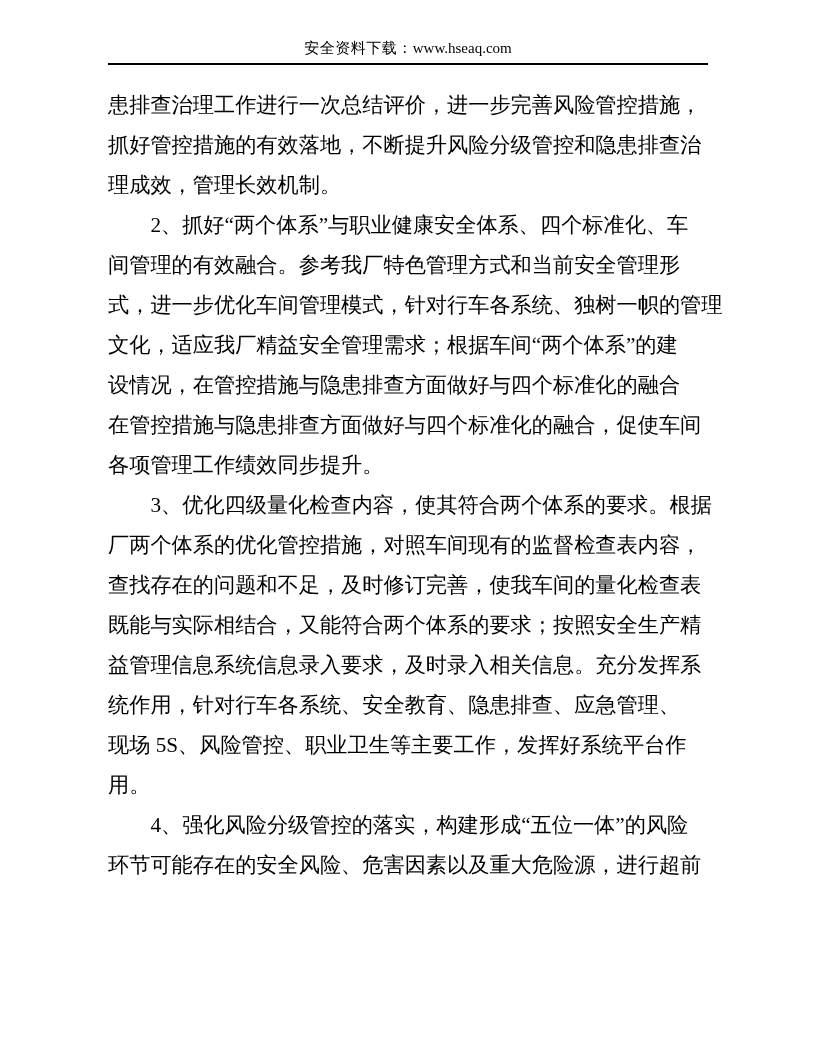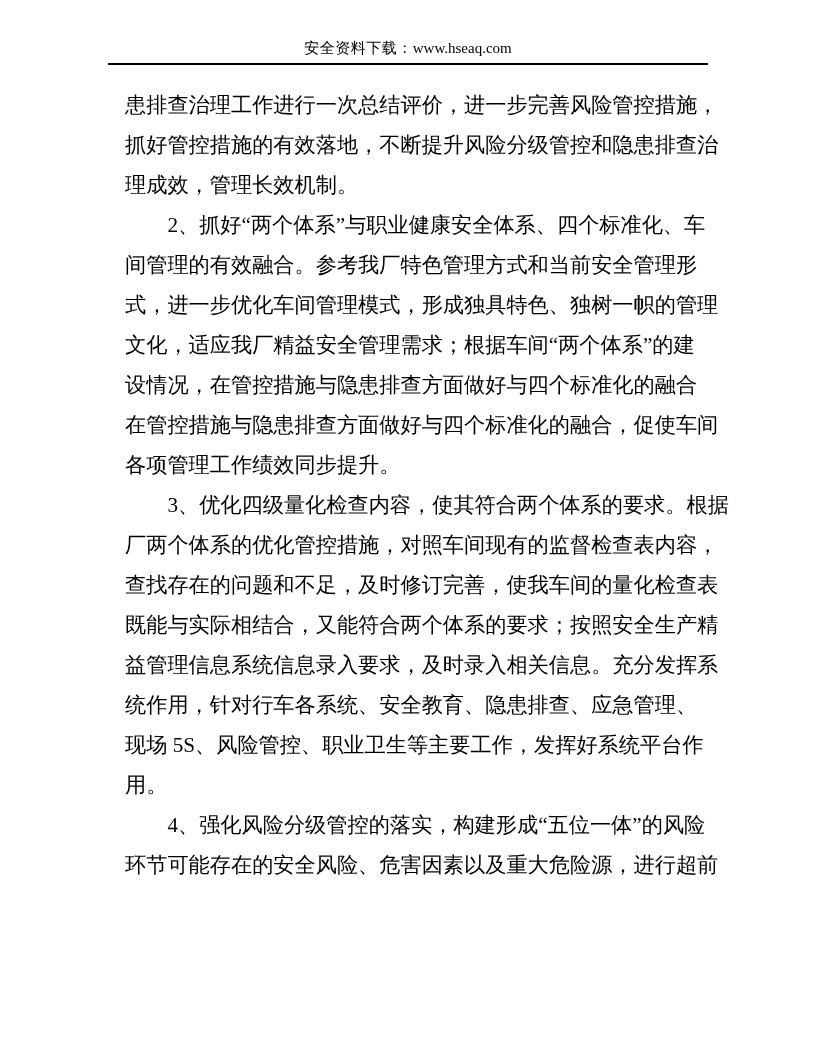--- a/index.html
+++ b/index.html
@@ -37,21 +37,21 @@
     position: absolute;
     top: 63px;
     left: 108px;
     width: 600px;
     height: 2px;
     background: #000000;
   }
   .doc-body {
     position: absolute;
     top: 85px;
-    left: 125px;
+    left: 108px;
     width: 600px;
     color: #000000;
     font-size: 21.2px;
   }
   .paragraph {
     margin: 0;
     padding: 0;
   }
   .text-line {
     height: 40px;
@@ -73,21 +73,21 @@
 
   <div class="doc-body" style="color: rgb(0, 0, 0);">
       <div class="paragraph">
         <div class="text-line">患排查治理工作进行一次总结评价，进一步完善风险管控措施，</div>
         <div class="text-line">抓好管控措施的有效落地，不断提升风险分级管控和隐患排查治</div>
         <div class="text-line">理成效，管理长效机制。</div>
       </div>
       <div class="paragraph">
         <div class="text-line">　　2、抓好“两个体系”与职业健康安全体系、四个标准化、车</div>
         <div class="text-line">间管理的有效融合。参考我厂特色管理方式和当前安全管理形</div>
-        <div class="text-line">式，进一步优化车间管理模式，形成独具特色、独树一帜的管理</div>
+        <div class="text-line">式，进一步优化车间管理模式，针对行车各系统、独树一帜的管理</div>
         <div class="text-line">文化，适应我厂精益安全管理需求；根据车间“两个体系”的建</div>
         <div class="text-line">设情况，在管控措施与隐患排查方面做好与四个标准化的融合</div>
         <div class="text-line">在管控措施与隐患排查方面做好与四个标准化的融合，促使车间</div>
         <div class="text-line">各项管理工作绩效同步提升。</div>
       </div>
       <div class="paragraph">
         <div class="text-line">　　3、优化四级量化检查内容，使其符合两个体系的要求。根据</div>
         <div class="text-line">厂两个体系的优化管控措施，对照车间现有的监督检查表内容，</div>
         <div class="text-line">查找存在的问题和不足，及时修订完善，使我车间的量化检查表</div>
         <div class="text-line">既能与实际相结合，又能符合两个体系的要求；按照安全生产精</div>

